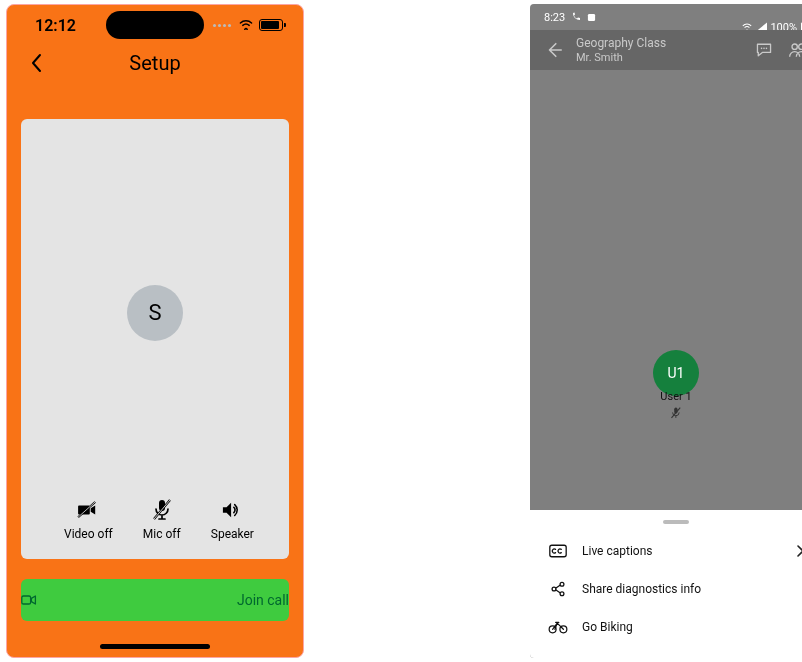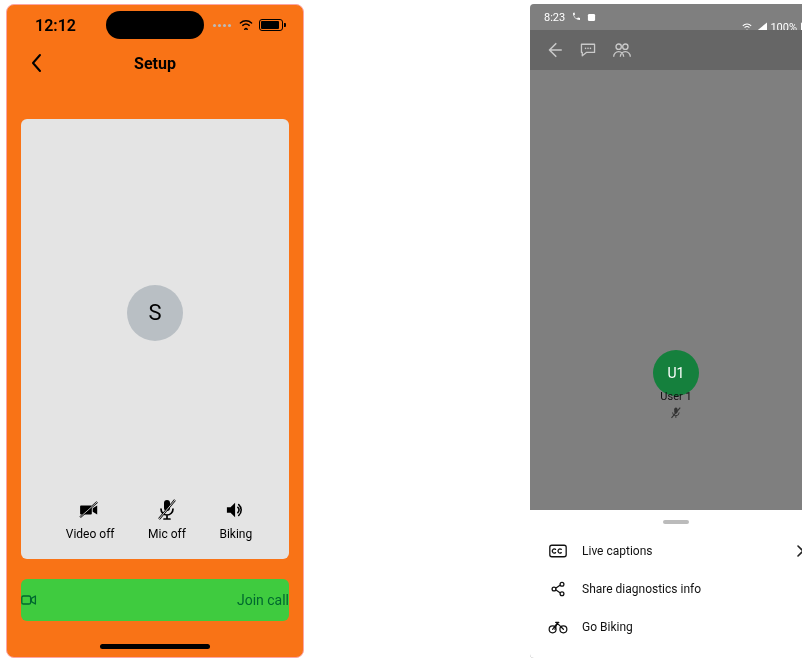--- a/index.html
+++ b/index.html
@@ -61,21 +61,21 @@
     align-items: center;
     justify-content: center;
   }
   .ios-back {
     position: absolute;
     left: 16px; top: 50%; transform: translateY(-50%);
     width: 28px; height: 28px;
     display:flex; align-items:center; justify-content:center;
     cursor:pointer;
   }
-  .ios-title { font-size: 16px; font-weight: 700; }
+  .ios-title { font-size: 20px; font-weight: 400; }
 
   .preview {
     margin: 38px 14px 0 14px;
     height: 440px;
     background: #e4e4e4;
     border-radius: 6px;
     position: relative;
   }
   .avatar-s {
     position: absolute; left:50%; top:44%; transform: translate(-50%,-50%);
@@ -251,21 +251,21 @@
         <span>Mic off</span>
       </div>
 
       <div class="pcontrol">
         <span class="pi">
           <svg width="22" height="20" viewBox="0 0 24 22">
             <path d="M2 8 h4 l5 -5 v16 l-5 -5 h-4 z" fill="#000"></path>
             <path d="M15 5 a8 8 0 0 1 0 12 M14 8 a4.5 4.5 0 0 1 0 6" stroke="#000" stroke-width="1.7" fill="none" stroke-linecap="round"></path>
           </svg>
         </span>
-        <span>Biking</span>
+        <span>Speaker</span>
       </div>
     </div>
   </div>
 
   <div class="join-btn">
     <span>
       <svg width="16" height="16" viewBox="0 0 20 20">
         <rect x="1" y="5" width="11" height="10" rx="2" fill="none" stroke="#00682f" stroke-width="1.6"></rect>
         <path d="M13 8 l5 -3 v10 l-5 -3 z" fill="none" stroke="#00682f" stroke-width="1.6" stroke-linejoin="round"></path>
       </svg>
@@ -312,20 +312,24 @@
       </span>
     </div>
   </div>
 
   <div class="and-header">
     <div class="hicon">
       <svg width="18" height="18" viewBox="0 0 20 20">
           <path d="M12 3 L5 10 L12 17 M5 10 H18" stroke="#c9c9c9" stroke-width="1.8" fill="none" stroke-linecap="round" stroke-linejoin="round"></path>
         </svg>
     </div>
+    <div class="titles">
+      <div class="t1">Geography Class</div>
+      <div class="t2">Mr. Smith</div>
+    </div>
     <div class="hicon">
       <svg width="18" height="18" viewBox="0 0 22 22">
           <path d="M3 4 h16 a0 0 0 0 1 0 0 v10 a0 0 0 0 1 0 0 h-10 l-5 4 v-4 h-1 z" fill="none" stroke="#c9c9c9" stroke-width="1.6" stroke-linejoin="round"></path>
           <circle cx="8" cy="9" r="1" fill="#c9c9c9"></circle>
           <circle cx="11" cy="9" r="1" fill="#c9c9c9"></circle>
           <circle cx="14" cy="9" r="1" fill="#c9c9c9"></circle>
         </svg>
     </div>
     <div class="hicon">
       <svg width="20" height="16" viewBox="0 0 24 18">

